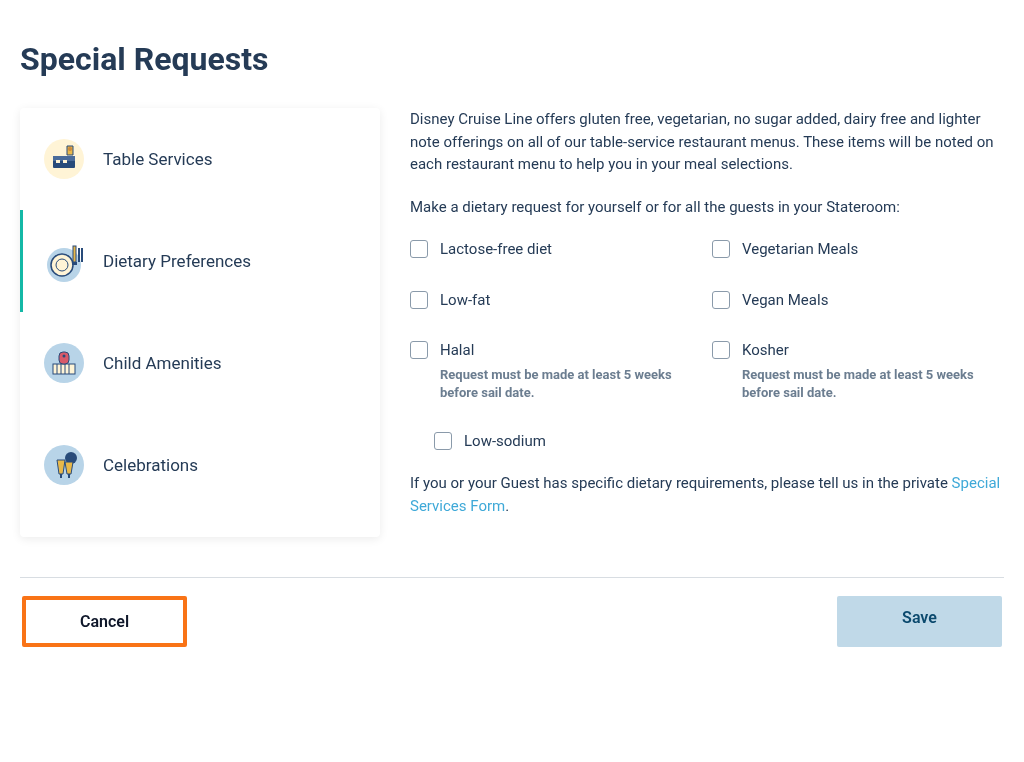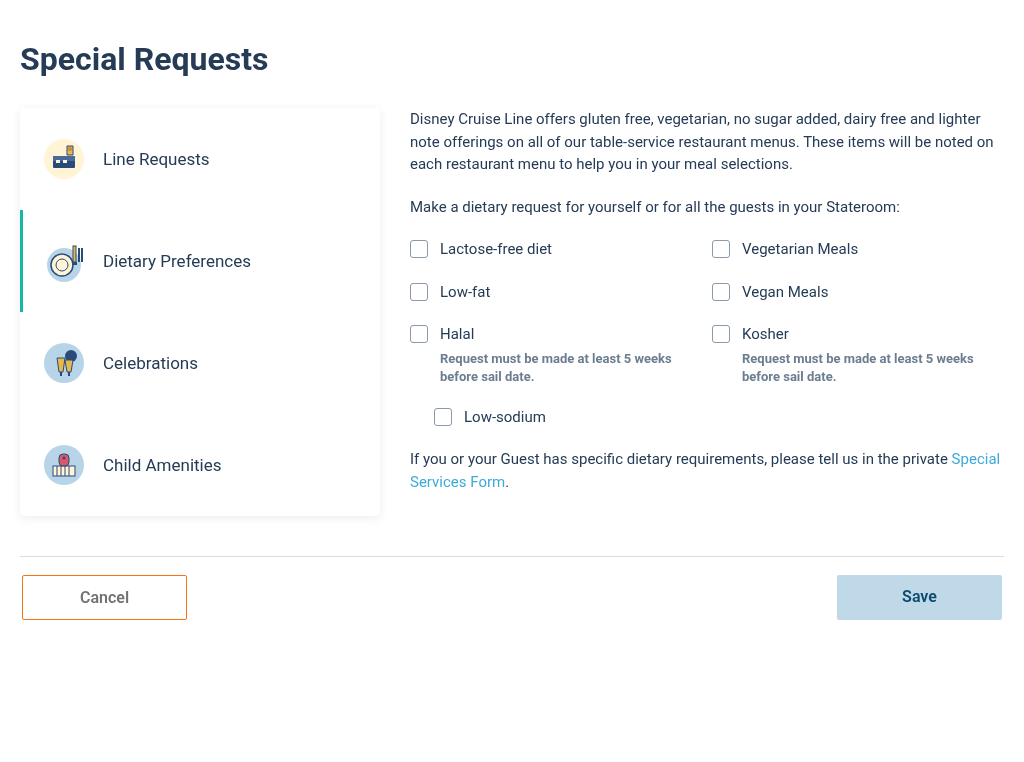--- a/index.html
+++ b/index.html
@@ -57,21 +57,21 @@
       font-size: 15px;
       line-height: 1.5;
     }
     .content p { margin-bottom: 20px; }
     .subheading {
       margin-bottom: 20px;
     }
     .options {
       display: grid;
       grid-template-columns: 1fr 1fr;
-      gap: 20px 10px;
+      gap: 28px 10px;
       margin-bottom: 20px;
     }
     .option {
       display: flex;
       align-items: flex-start;
       gap: 12px;
     }
     .option.fullspan { grid-column: span 1; margin-left: 24px; }
     .checkbox {
       width: 18px;
@@ -100,22 +100,22 @@
     .btn {
       padding: 12px 0;
       width: 165px;
       font-size: 16px;
       font-weight: 600;
       border-radius: 2px;
       text-align: center;
       cursor: pointer;
     }
     .btn-cancel {
-      border: 1px solid #f97316;
-      color: #737373;
+      border: 4px solid #f97316;
+      color: #0f172a;
       background: #fff;
     }
     .btn-save {
       border: none;
       background: #c0d9e8;
       color: #0c4a6e;
     }
   </style>
 </head>
 <body>
@@ -131,68 +131,68 @@
         <svg width="42" height="42" viewBox="0 0 42 42">
           <circle cx="21" cy="21" r="20" fill="#fff4d6"></circle>
           <rect x="10" y="18" width="22" height="12" fill="#284b7a" rx="1"></rect>
           <rect x="10" y="18" width="22" height="5" fill="#4a6b9a"></rect>
           <path d="M24 8 L30 8 L30 17 L24 17 Z" fill="#e8b84a" stroke="#284b7a" stroke-width="1"></path>
           <circle cx="27" cy="11" r="2" fill="#d08a3a"></circle>
           <rect x="13" y="22" width="4" height="3" fill="#fff4d6"></rect>
           <rect x="20" y="22" width="4" height="3" fill="#fff4d6"></rect>
         </svg>
       </div>
-      <span class="sidebar-label">Line Requests</span>
+      <span class="sidebar-label">Table Services</span>
     </div>
 
     <div class="sidebar-item active">
       <div class="sidebar-icon">
         <svg width="42" height="42" viewBox="0 0 42 42">
           <circle cx="21" cy="25" r="17" fill="#b8d4e8"></circle>
           <circle cx="19" cy="25" r="11" fill="#fff4d6" stroke="#284b7a" stroke-width="1.5"></circle>
           <circle cx="19" cy="25" r="6" fill="none" stroke="#284b7a" stroke-width="1"></circle>
           <rect x="30" y="6" width="3" height="16" fill="#e8b84a" stroke="#284b7a" stroke-width="1"></rect>
           <rect x="29" y="22" width="5" height="3" fill="#284b7a"></rect>
           <rect x="35" y="8" width="2" height="14" fill="#284b7a"></rect>
           <rect x="38" y="8" width="2" height="14" fill="#284b7a"></rect>
         </svg>
       </div>
       <span class="sidebar-label">Dietary Preferences</span>
-    </div>
-
-    <div class="sidebar-item">
-      <div class="sidebar-icon">
-        <svg width="42" height="42" viewBox="0 0 42 42">
-          <circle cx="21" cy="21" r="20" fill="#b8d4e8"></circle>
-          <circle cx="28" cy="14" r="6" fill="#284b7a"></circle>
-          <path d="M14 16 L22 16 L20 30 L16 30 Z" fill="#e8b84a" stroke="#284b7a" stroke-width="1"></path>
-          <rect x="17" y="30" width="2" height="4" fill="#284b7a"></rect>
-          <path d="M22 18 L30 18 L28 30 L24 30 Z" fill="#e8b84a" stroke="#284b7a" stroke-width="1"></path>
-          <rect x="25" y="30" width="2" height="4" fill="#284b7a"></rect>
-        </svg>
-      </div>
-      <span class="sidebar-label">Celebrations</span>
     </div>
 
     <div class="sidebar-item">
       <div class="sidebar-icon">
         <svg width="42" height="42" viewBox="0 0 42 42">
           <circle cx="21" cy="21" r="20" fill="#b8d4e8"></circle>
           <rect x="10" y="22" width="22" height="10" fill="#fff4d6" stroke="#284b7a" stroke-width="1"></rect>
           <line x1="14" y1="22" x2="14" y2="32" stroke="#284b7a" stroke-width="1"></line>
           <line x1="18" y1="22" x2="18" y2="32" stroke="#284b7a" stroke-width="1"></line>
           <line x1="22" y1="22" x2="22" y2="32" stroke="#284b7a" stroke-width="1"></line>
           <line x1="26" y1="22" x2="26" y2="32" stroke="#284b7a" stroke-width="1"></line>
           <rect x="16" y="10" width="10" height="12" fill="#d85a6a" stroke="#284b7a" stroke-width="1" rx="4"></rect>
           <circle cx="21" cy="14" r="1.5" fill="#284b7a"></circle>
         </svg>
       </div>
       <span class="sidebar-label">Child Amenities</span>
     </div>
 
+    <div class="sidebar-item">
+      <div class="sidebar-icon">
+        <svg width="42" height="42" viewBox="0 0 42 42">
+          <circle cx="21" cy="21" r="20" fill="#b8d4e8"></circle>
+          <circle cx="28" cy="14" r="6" fill="#284b7a"></circle>
+          <path d="M14 16 L22 16 L20 30 L16 30 Z" fill="#e8b84a" stroke="#284b7a" stroke-width="1"></path>
+          <rect x="17" y="30" width="2" height="4" fill="#284b7a"></rect>
+          <path d="M22 18 L30 18 L28 30 L24 30 Z" fill="#e8b84a" stroke="#284b7a" stroke-width="1"></path>
+          <rect x="25" y="30" width="2" height="4" fill="#284b7a"></rect>
+        </svg>
+      </div>
+      <span class="sidebar-label">Celebrations</span>
+    </div>
+
   </div>
 
   <div class="content">
     <p>Disney Cruise Line offers gluten free, vegetarian, no sugar added, dairy free and lighter note offerings on all of our table-service restaurant menus. These items will be noted on each restaurant menu to help you in your meal selections.</p>
     <p class="subheading">Make a dietary request for yourself or for all the guests in your Stateroom:</p>
 
     <div class="options">
 
       <div class="option">
         <div class="checkbox"></div>

